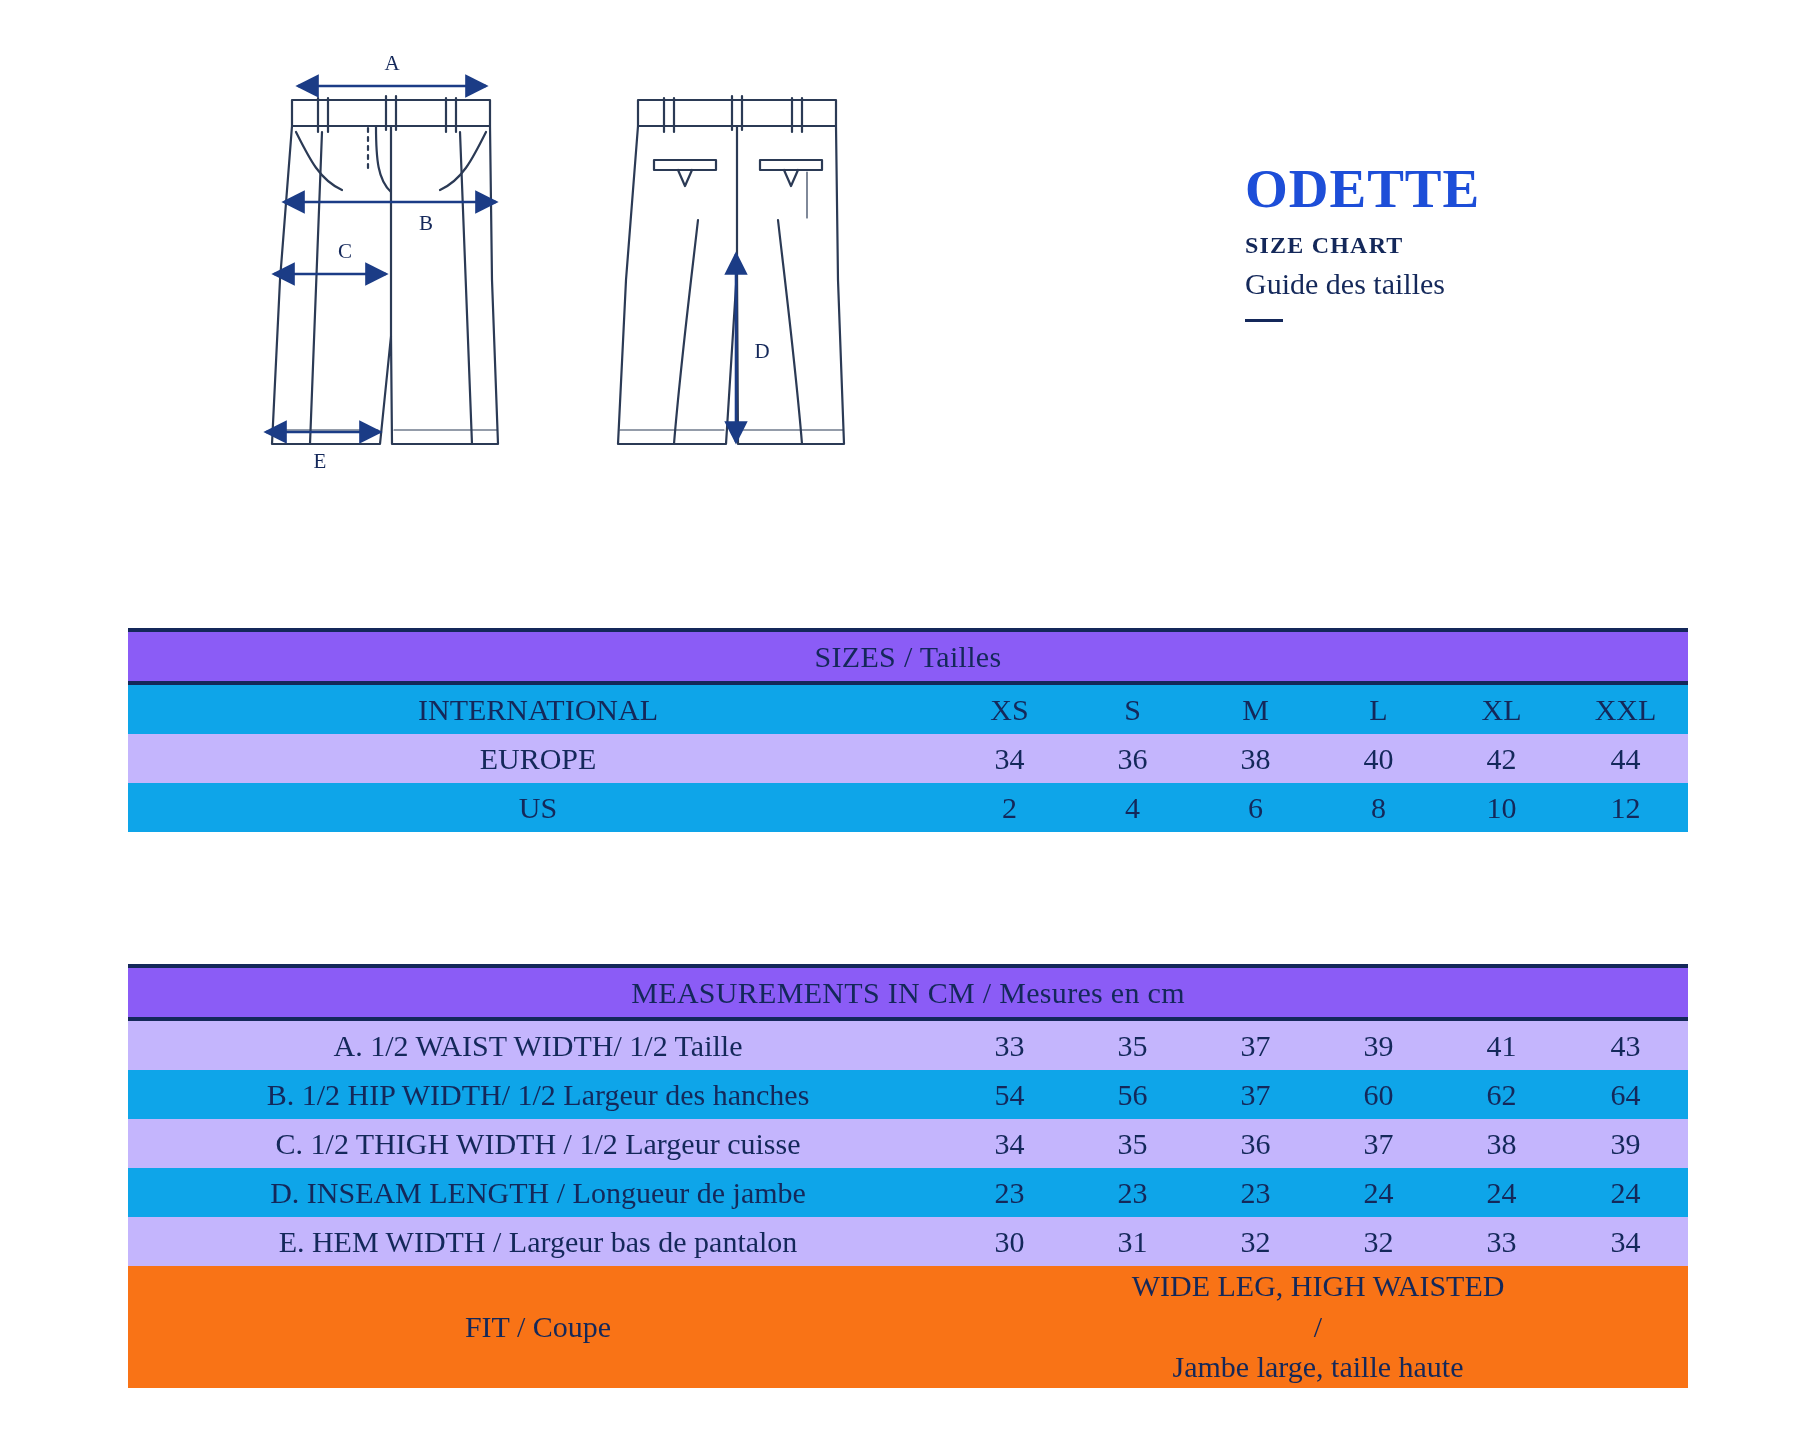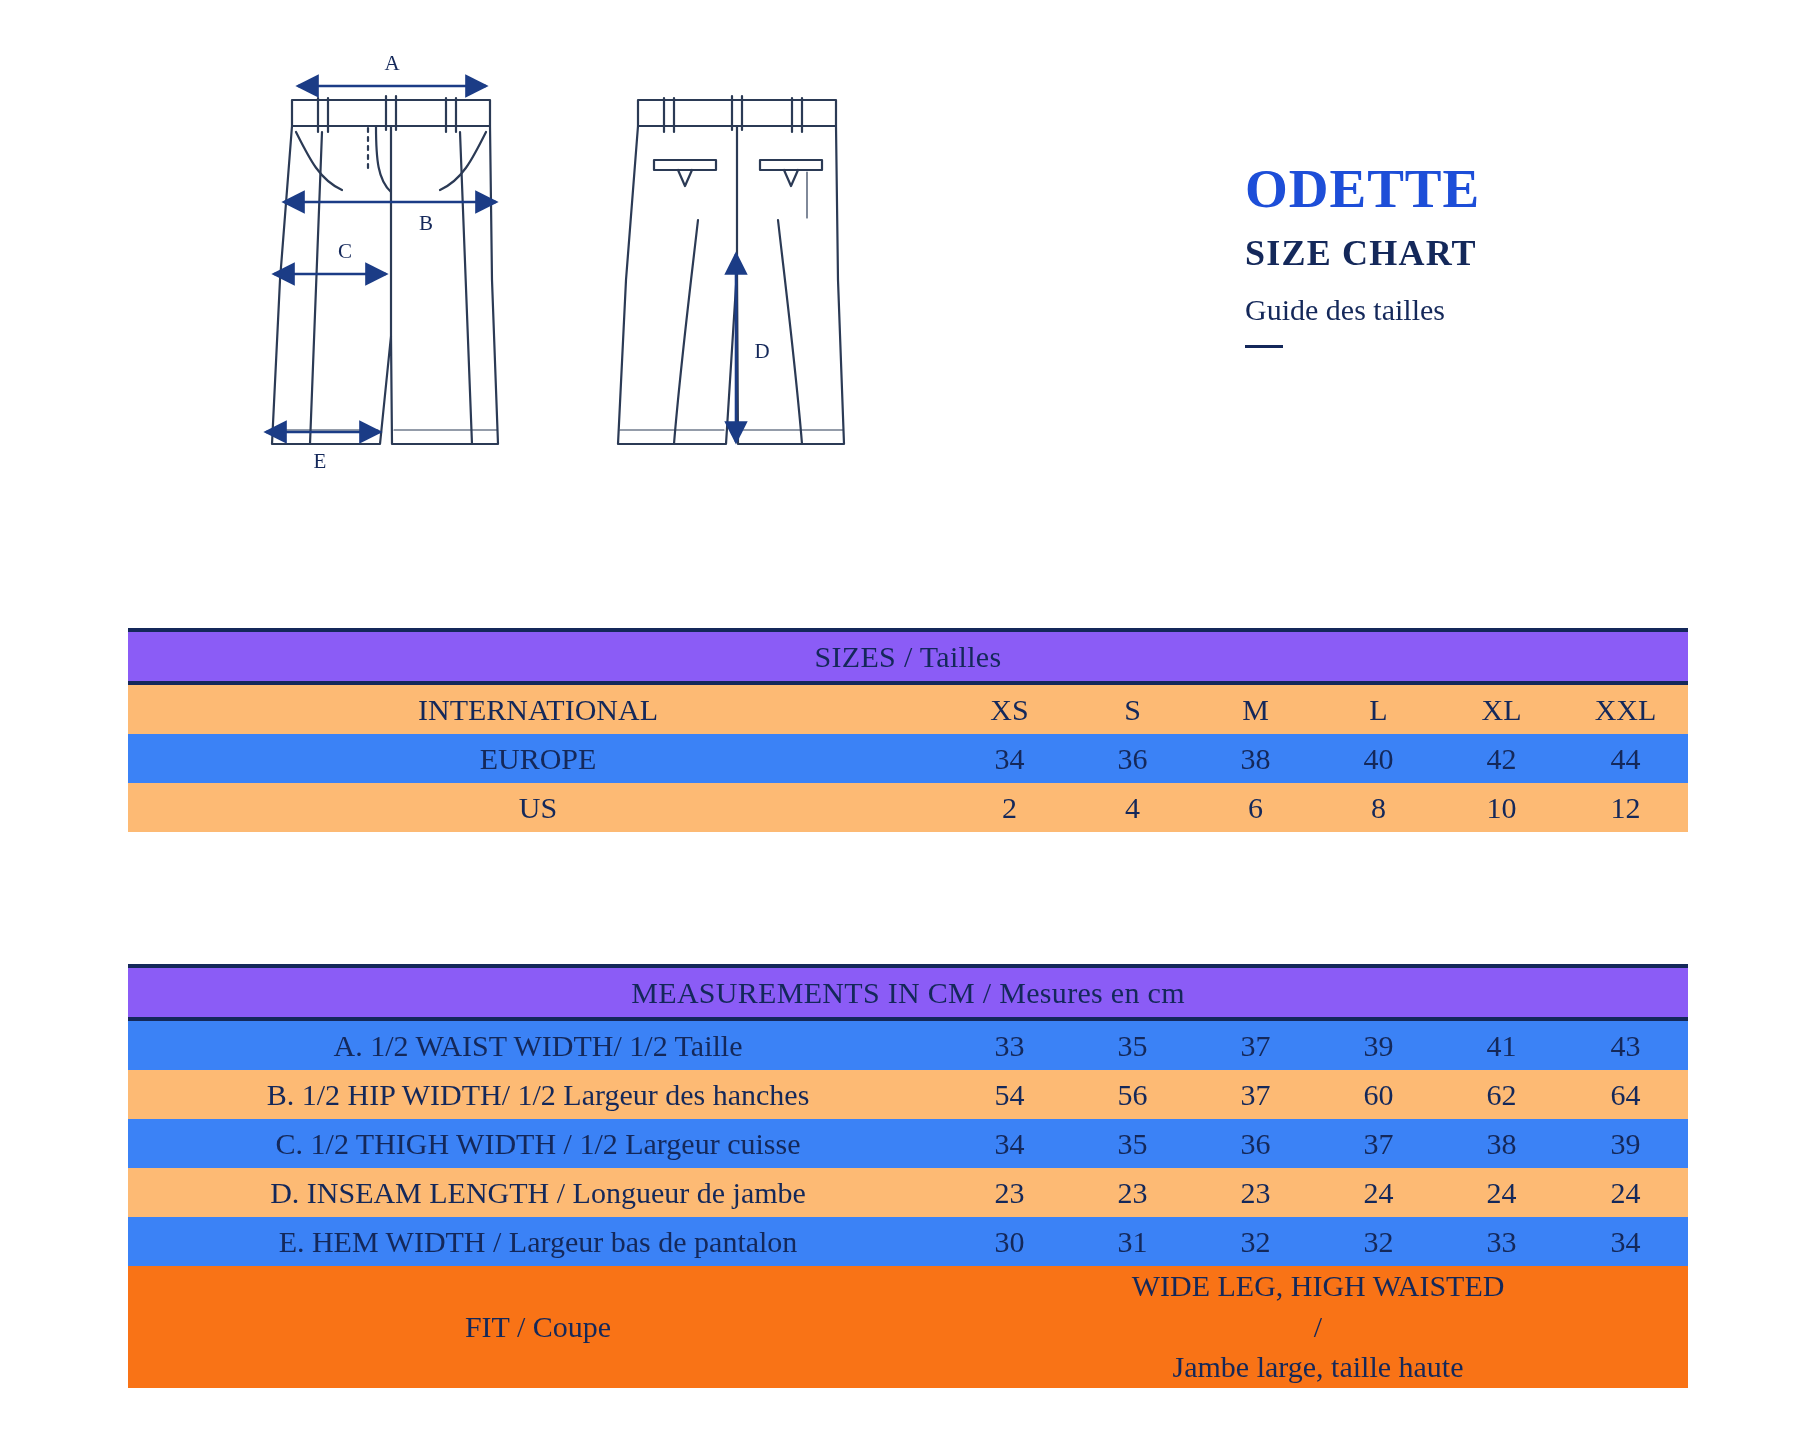--- a/index.html
+++ b/index.html
@@ -42,25 +42,25 @@
   }
   .brand-title {
     font-size: 55px;
     font-weight: bold;
     letter-spacing: 1px;
     line-height: 1.05;
     color: #1d4ed8;
     margin: 0 0 14px 0;
   }
   .brand-sub {
-    font-size: 36px;
+    font-size: 24px;
     font-weight: bold;
     letter-spacing: 1.2px;
     color: #14285a;
-    margin: 0 0 19px 0;
+    margin: 0 0 8px 0;
   }
   .brand-sub2 {
     font-size: 30px;
     color: #14285a;
     margin: 0 0 18px 0;
   }
   .brand-rule {
     width: 38px;
     height: 3px;
     background: #14285a;
@@ -97,24 +97,24 @@
     border-bottom: 4px solid #14285a;
   }
   .hdr-row td {
     font-size: 33px;
     font-weight: bold;
     letter-spacing: 0.3px;
     height: 56px;
     background: #8b5cf6;
   }
   .row-shaded td {
-    background: #fdba74;
+    background: #0ea5e9;
   }
   .row-plain td {
-    background: #3b82f6;
+    background: #c4b5fd;
   }
   .label-cell {
     text-align: center;
   }
   .fit-row td {
     vertical-align: middle;
     background: #f97316;
     height: 150px;
   }
   .fit-value {

